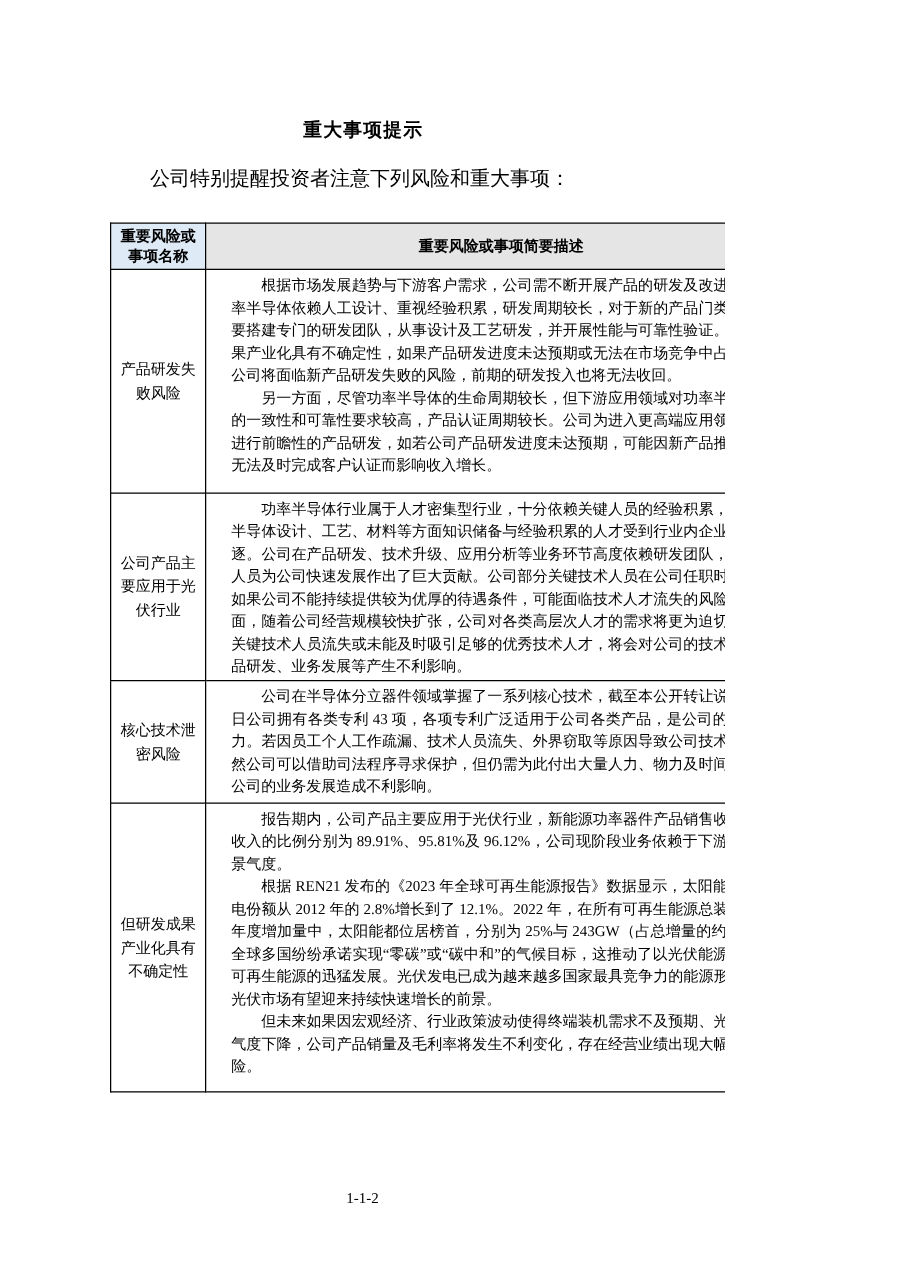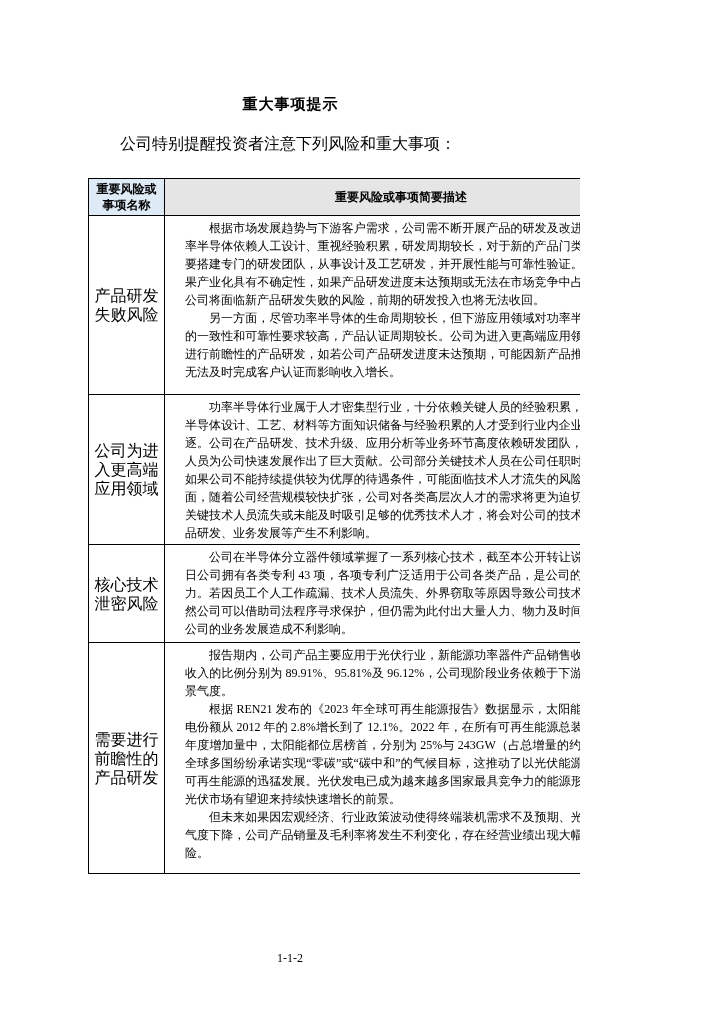--- a/index.html
+++ b/index.html
@@ -49,21 +49,21 @@
   }
   tr.hdr { height: 34px; }
   tr.r0 { height: 179px; }
   tr.r1 { height: 148px; }
   tr.r2 { height: 98px; }
   tr.r3 { height: 231px; }
   tr.r4 { height: 67px; }
   td.cell-name {
     text-align: center;
     vertical-align: middle;
-    font-size: 16px;
+    font-size: 12px;
     line-height: 19px;
     padding: 3px 3px;
   }
   td.cell-desc {
     vertical-align: top;
     font-size: 12px;
     line-height: 18px;
     text-align: justify;
     padding: 3px 6px 2px 20px;
   }
@@ -99,33 +99,33 @@
       </thead>
       <tbody>
         <tr class="r0">
           <td class="cell-name">产品研发失败风险</td>
           <td class="cell-desc">
             <p>根据市场发展趋势与下游客户需求，公司需不断开展产品的研发及改进升级。功率半导体依赖人工设计、重视经验积累，研发周期较长，对于新的产品门类，公司需要搭建专门的研发团队，从事设计及工艺研发，并开展性能与可靠性验证。但研发成果产业化具有不确定性，如果产品研发进度未达预期或无法在市场竞争中占据优势，公司将面临新产品研发失败的风险，前期的研发投入也将无法收回。</p>
             <p>另一方面，尽管功率半导体的生命周期较长，但下游应用领域对功率半导体产品的一致性和可靠性要求较高，产品认证周期较长。公司为进入更高端应用领域，需要进行前瞻性的产品研发，如若公司产品研发进度未达预期，可能因新产品推出较迟、无法及时完成客户认证而影响收入增长。</p>
           </td>
         </tr>
         <tr class="r1">
-          <td class="cell-name">公司为进入更高端应用领域</td>
+          <td class="cell-name">公司产品主要应用于光伏行业</td>
           <td class="cell-desc">
             <p>功率半导体行业属于人才密集型行业，十分依赖关键人员的经验积累，拥有功率半导体设计、工艺、材料等方面知识储备与经验积累的人才受到行业内企业的普遍追逐。公司在产品研发、技术升级、应用分析等业务环节高度依赖研发团队，关键技术人员为公司快速发展作出了巨大贡献。公司部分关键技术人员在公司任职时间较短，如果公司不能持续提供较为优厚的待遇条件，可能面临技术人才流失的风险。另一方面，随着公司经营规模较快扩张，公司对各类高层次人才的需求将更为迫切。如出现关键技术人员流失或未能及时吸引足够的优秀技术人才，将会对公司的技术创新、产品研发、业务发展等产生不利影响。</p>
           </td>
         </tr>
         <tr class="r2">
           <td class="cell-name">核心技术泄密风险</td>
           <td class="cell-desc">
             <p>公司在半导体分立器件领域掌握了一系列核心技术，截至本公开转让说明书签署日公司拥有各类专利 43 项，各项专利广泛适用于公司各类产品，是公司的核心竞争力。若因员工个人工作疏漏、技术人员流失、外界窃取等原因导致公司技术泄密，虽然公司可以借助司法程序寻求保护，但仍需为此付出大量人力、物力及时间，从而对公司的业务发展造成不利影响。</p>
           </td>
         </tr>
         <tr class="r3">
-          <td class="cell-name">需要进行前瞻性的产品研发</td>
+          <td class="cell-name">但研发成果产业化具有不确定性</td>
           <td class="cell-desc">
             <p>报告期内，公司产品主要应用于光伏行业，新能源功率器件产品销售收入占营业收入的比例分别为 89.91%、95.81%及 96.12%，公司现阶段业务依赖于下游光伏行业景气度。</p>
             <p>根据 REN21 发布的《2023 年全球可再生能源报告》数据显示，太阳能与风能发电份额从 2012 年的 2.8%增长到了 12.1%。2022 年，在所有可再生能源总装机容量和年度增加量中，太阳能都位居榜首，分别为 25%与 243GW（占总增量的约 70%）。全球多国纷纷承诺实现“零碳”或“碳中和”的气候目标，这推动了以光伏能源为代表的可再生能源的迅猛发展。光伏发电已成为越来越多国家最具竞争力的能源形式，全球光伏市场有望迎来持续快速增长的前景。</p>
             <p>但未来如果因宏观经济、行业政策波动使得终端装机需求不及预期、光伏行业景气度下降，公司产品销量及毛利率将发生不利变化，存在经营业绩出现大幅波动的风险。</p>
           </td>
         </tr>
       </tbody>
     </table>
 
   </div>

